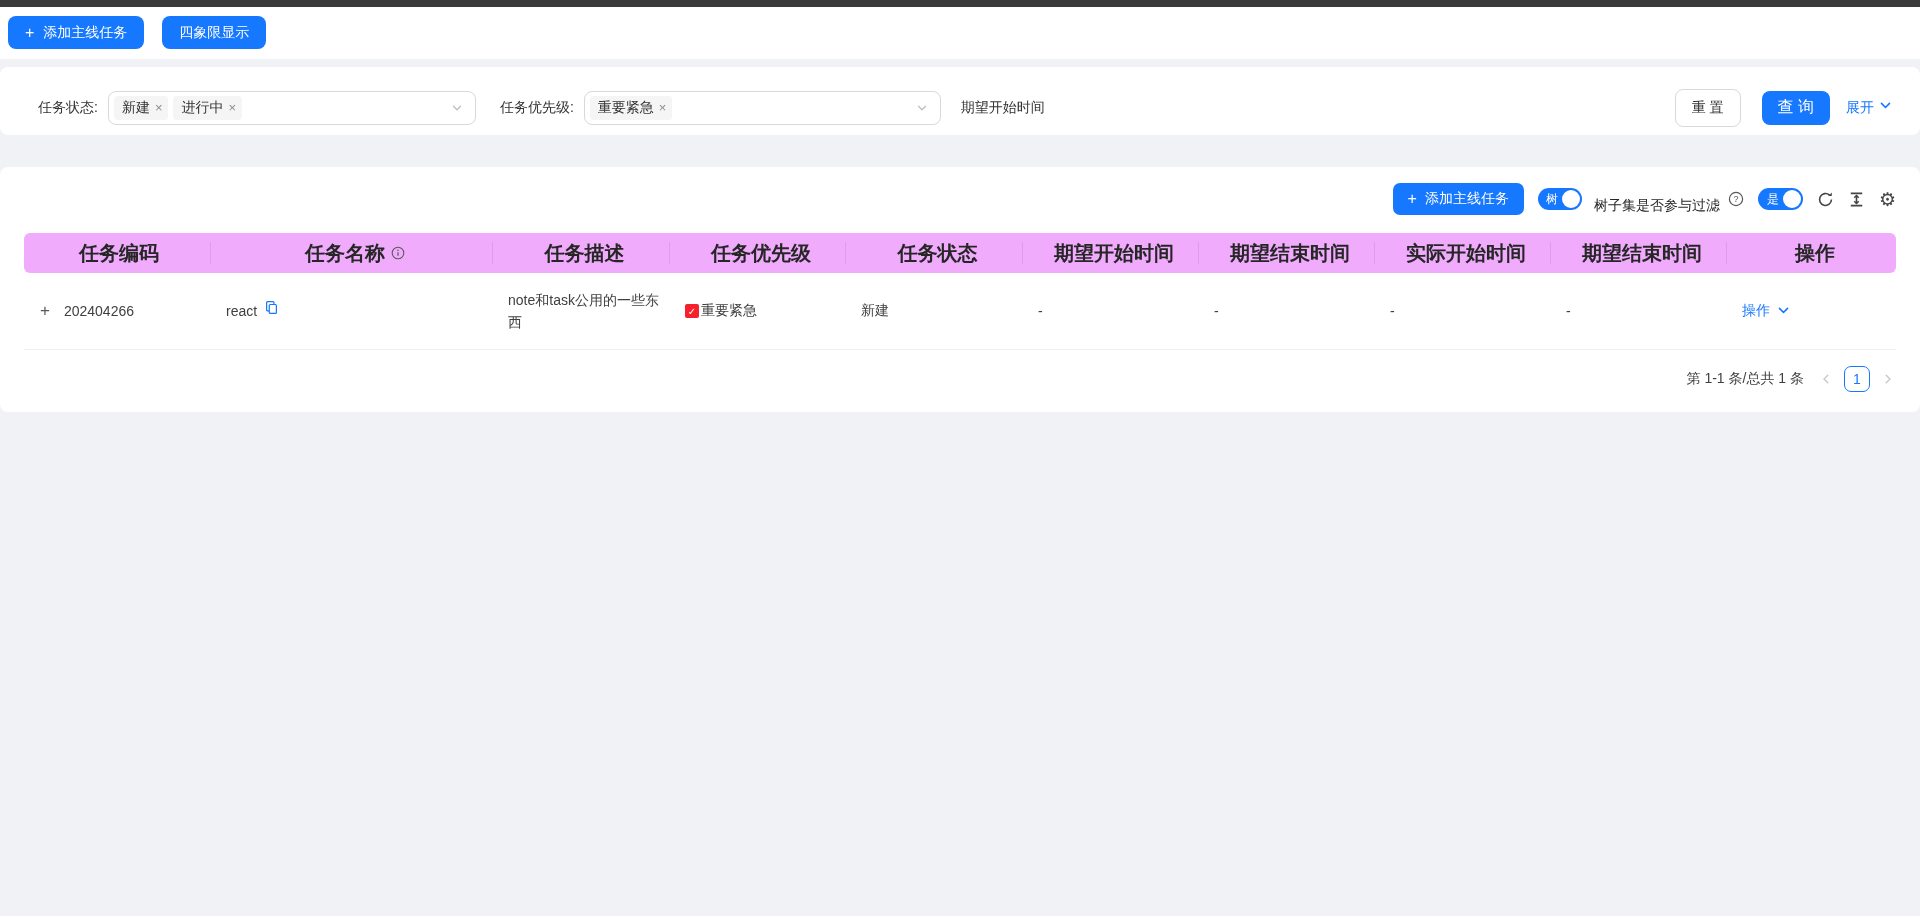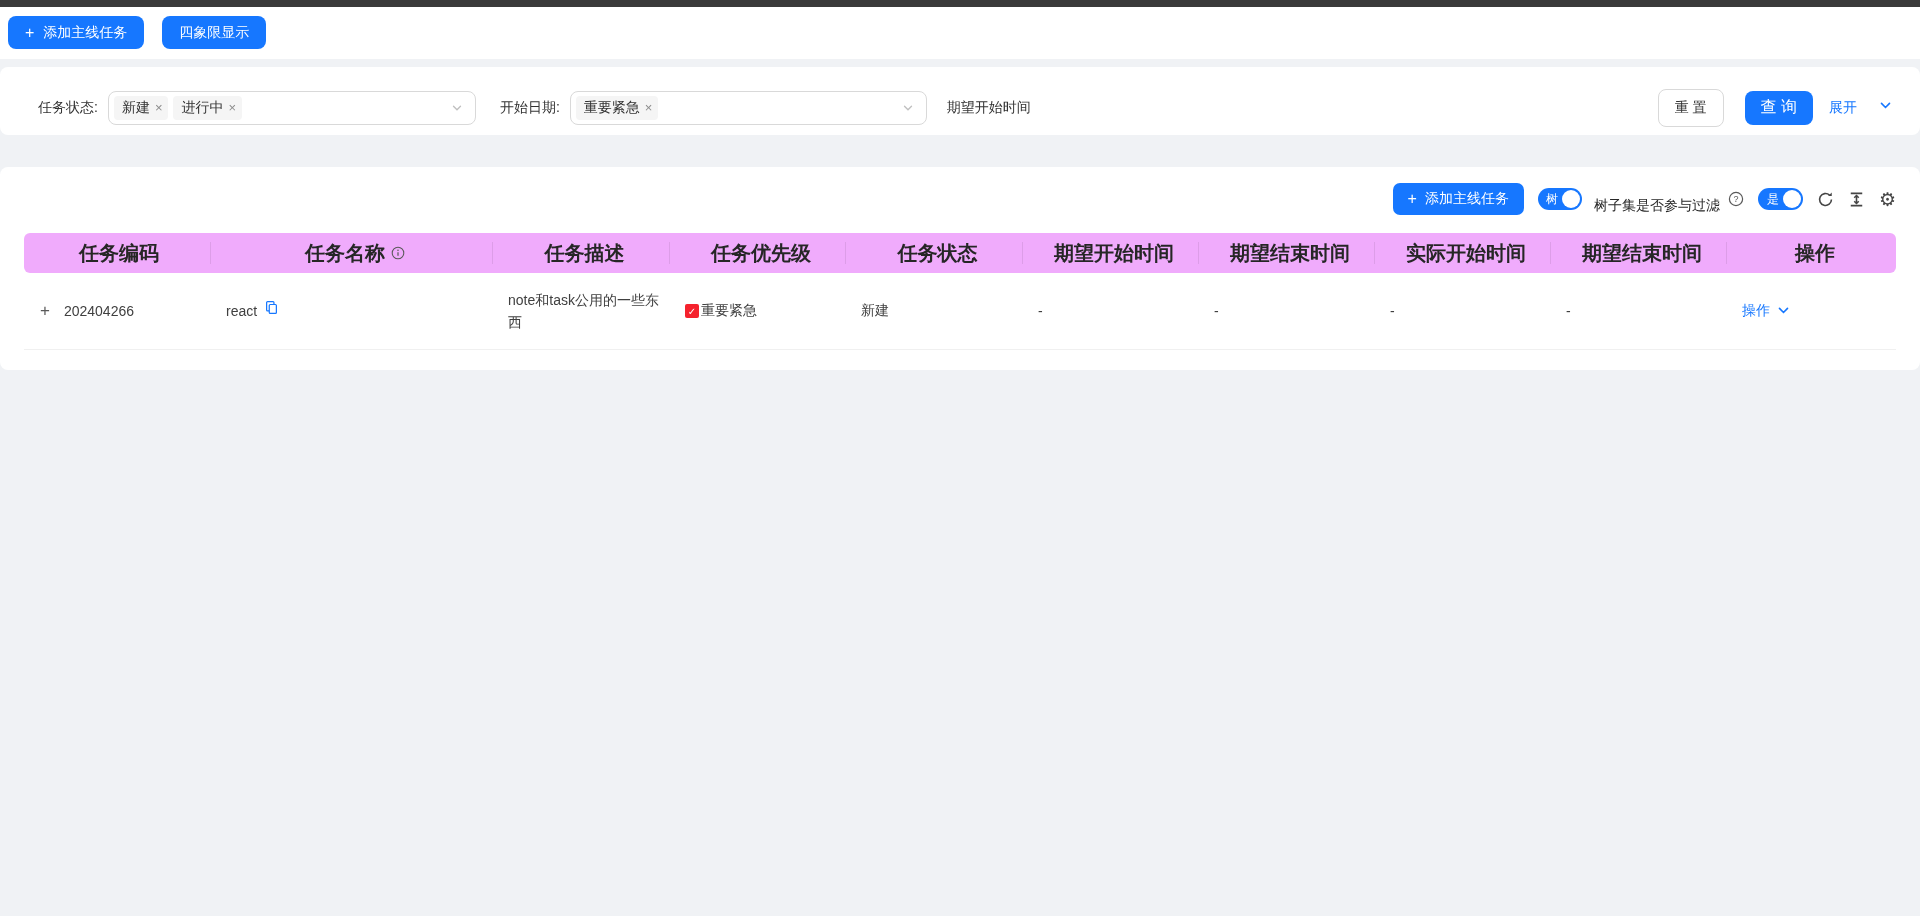--- a/index.html
+++ b/index.html
@@ -138,21 +138,21 @@
     border-radius: 8px;
     color: #fff;
     font-size: 16px;
     font-family: inherit;
     cursor: pointer;
   }
   .expand-link {
     margin-left: 16px;
     color: #1677ff;
     display: inline-flex;
-    gap: 22px;
+    gap: 5px;
     cursor: pointer;
     white-space: nowrap;
   }
 
   
   .table-card {
     margin-top: 32px;
     background: #ffffff;
     border-radius: 8px;
     padding: 16px 24px 20px 24px;
@@ -346,21 +346,21 @@
       </span>
       <span class="chevron">
         <svg width="12" height="12" viewBox="0 0 12 12">
             <path d="M2.5 4.2l3.5 3.6 3.5-3.6" fill="none" stroke="currentColor" stroke-width="1.3" stroke-linecap="round"></path>
           </svg>
       </span>
     </div>
   </div>
   <div class="gap24"></div>
   <div class="filter-item">
-    <span class="filter-label">开始日期:</span>
+    <span class="filter-label">任务优先级:</span>
     <div class="select-box priority-select">
       <span class="sel-tag">
         <span>重要紧急</span>
         <span class="tag-x">×</span>
       </span>
       <span class="chevron">
         <svg width="12" height="12" viewBox="0 0 12 12">
             <path d="M2.5 4.2l3.5 3.6 3.5-3.6" fill="none" stroke="currentColor" stroke-width="1.3" stroke-linecap="round"></path>
           </svg>
       </span>
@@ -511,13 +511,27 @@
             <span>操作</span>
             <svg width="13" height="13" viewBox="0 0 12 12">
                 <path d="M2.3 4l3.7 3.8L9.7 4" fill="none" stroke="currentColor" stroke-width="1.5" stroke-linecap="round"></path>
               </svg>
           </span>
         </td>
       </tr>
     </tbody>
   </table>
 
+  <div class="pagination">
+    <span class="page-summary">第 1-1 条/总共 1 条</span>
+    <button class="page-nav">
+      <svg width="12" height="12" viewBox="0 0 12 12">
+          <path d="M7.8 2.2L4 6l3.8 3.8" fill="none" stroke="currentColor" stroke-width="1.4" stroke-linecap="round"></path>
+        </svg>
+    </button>
+    <button class="page-num">1</button>
+    <button class="page-nav">
+      <svg width="12" height="12" viewBox="0 0 12 12">
+          <path d="M4.2 2.2L8 6l-3.8 3.8" fill="none" stroke="currentColor" stroke-width="1.4" stroke-linecap="round"></path>
+        </svg>
+    </button>
+  </div>
 </div>
 
 </body></html>

